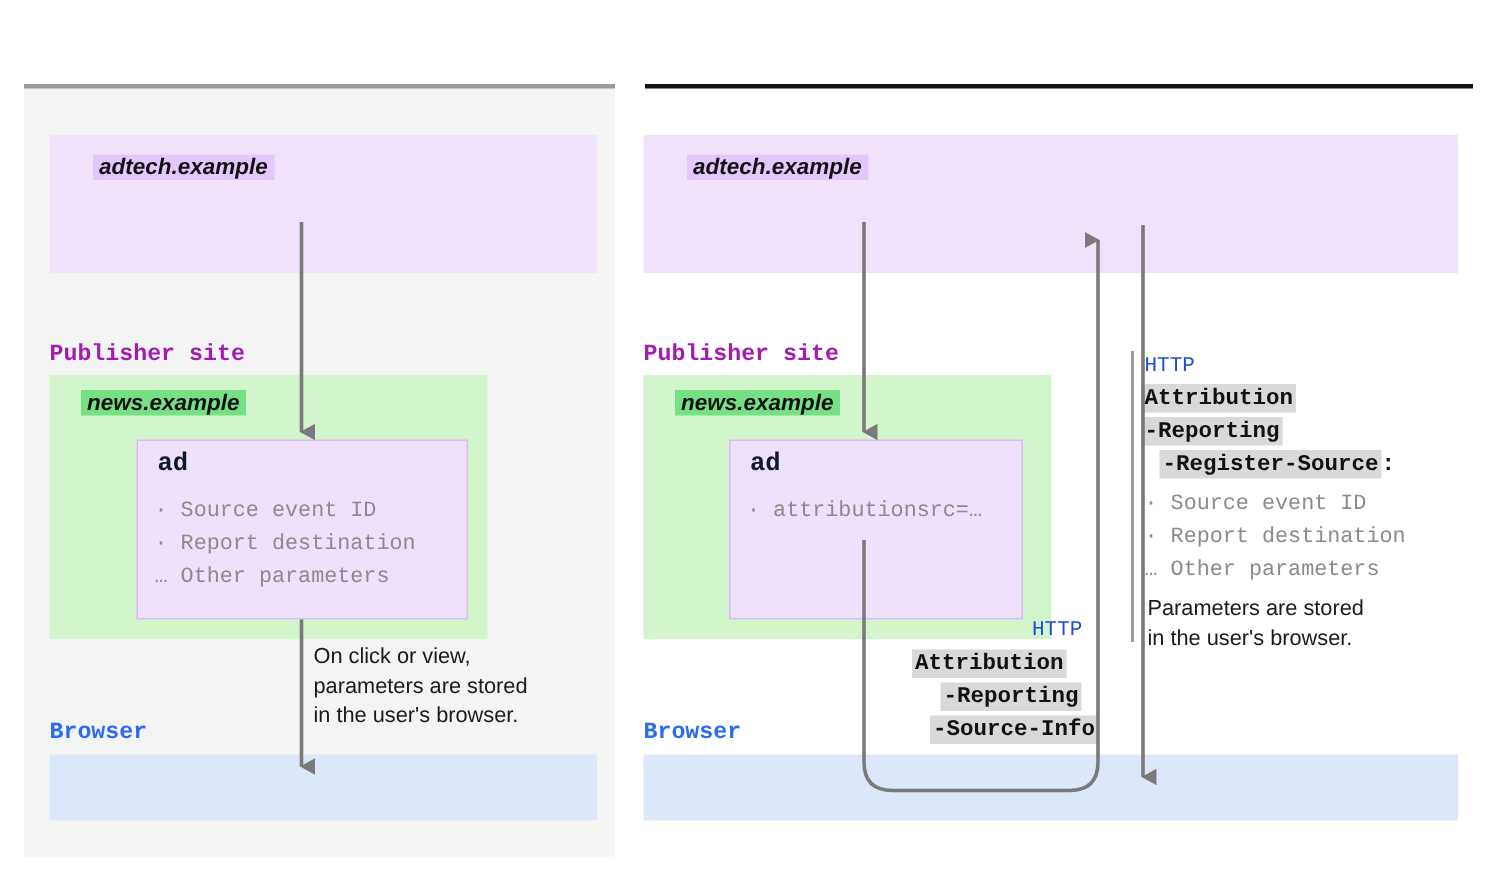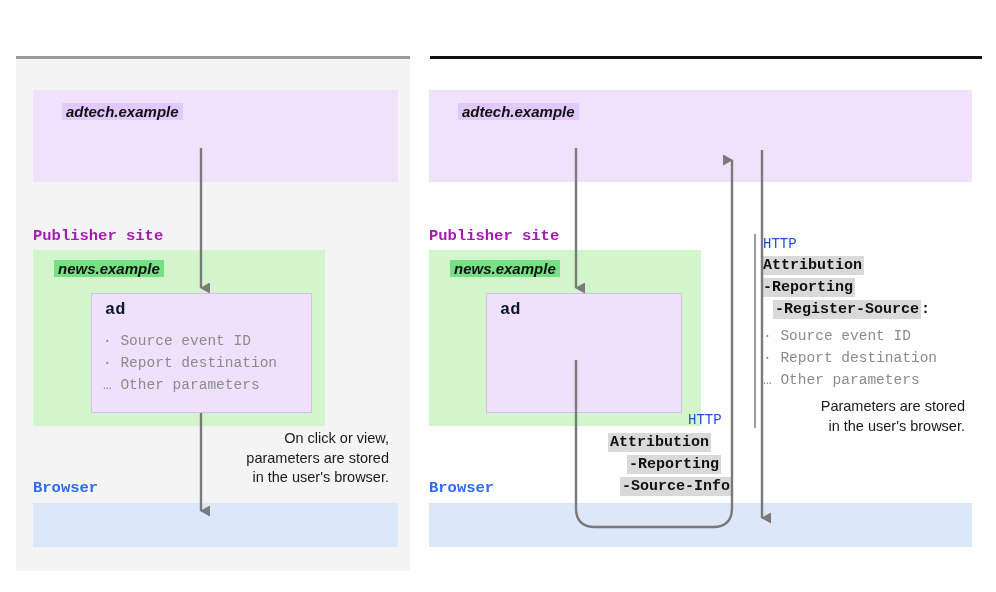--- a/index.html
+++ b/index.html
@@ -101,21 +101,20 @@
     white-space: pre;
   }
 
   .note {
     position: absolute;
     font-family: "Liberation Sans", sans-serif;
     font-size: 14.5px;
     color: #1a1a1a;
     line-height: 1.35;
     white-space: pre-line;
-    text-align: right;
   }
 
   
   .http-word {
     position: absolute;
     font-family: "Liberation Mono", monospace;
     font-size: 14px;
     color: #1d4ed8;
     white-space: nowrap;
   }
@@ -170,20 +169,21 @@
 
   <div class="block adtech" style="left:9px; top:90px; width:543px; height:92px;"></div>
   <div class="chip purple" style="left:22px; top:103px;">adtech.example</div>
 
   <div class="section-label pub-label" style="left:9px; top:228px;">Publisher site</div>
   <div class="block pub" style="left:9px; top:250px; width:272px; height:176px;"></div>
   <div class="chip green" style="left:14px; top:260px;">news.example</div>
 
   <div class="block adbox" style="left:66px; top:293px; width:196px; height:120px;"></div>
   <div class="ad-title" style="left:80px; top:300px;">ad</div>
+  <div class="param-list" style="left:78px; top:331px;">· attributionsrc=…</div>
 
   <div class="http-word" style="left:268px; top:412px;">HTTP</div>
   <div class="hdr-line" style="left:188px; top:434px;">
     <span class="hl">Attribution</span>
   </div>
   <div class="hdr-line" style="left:207px; top:456px;">
     <span class="hl">-Reporting</span>
   </div>
   <div class="hdr-line" style="left:188px; top:478px;padding-left:12px;">
     <span class="hl">-Source-Info</span>

